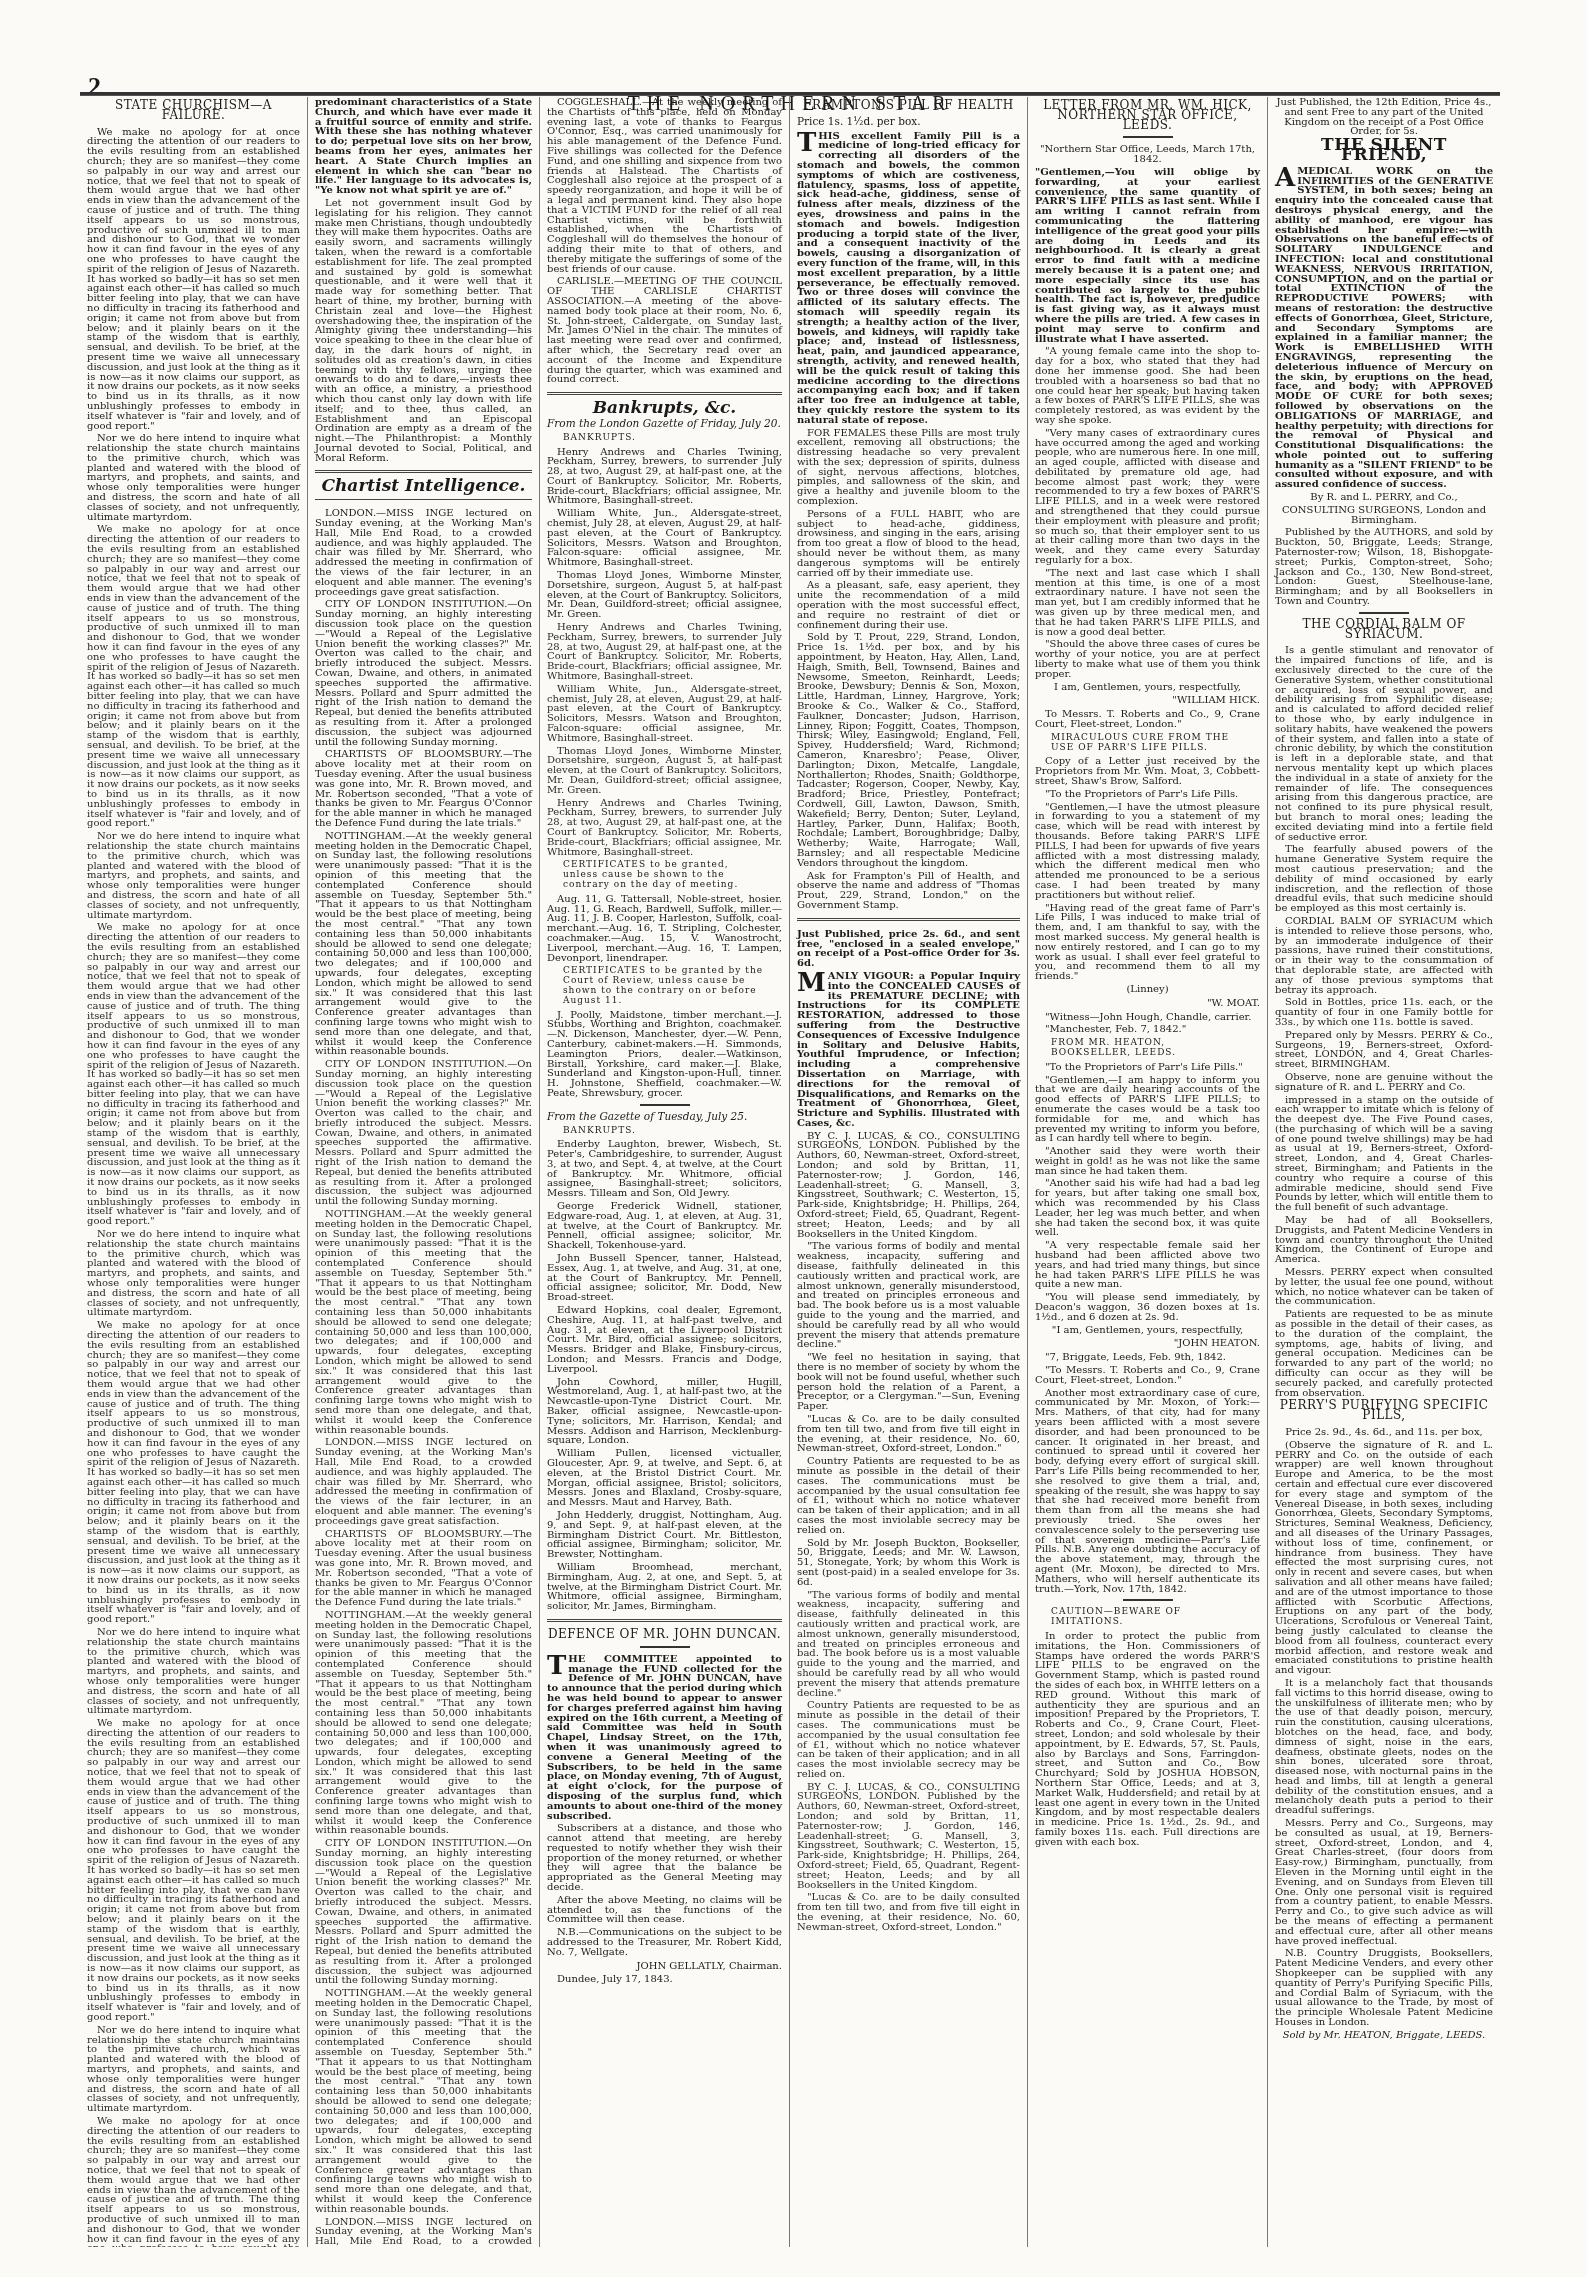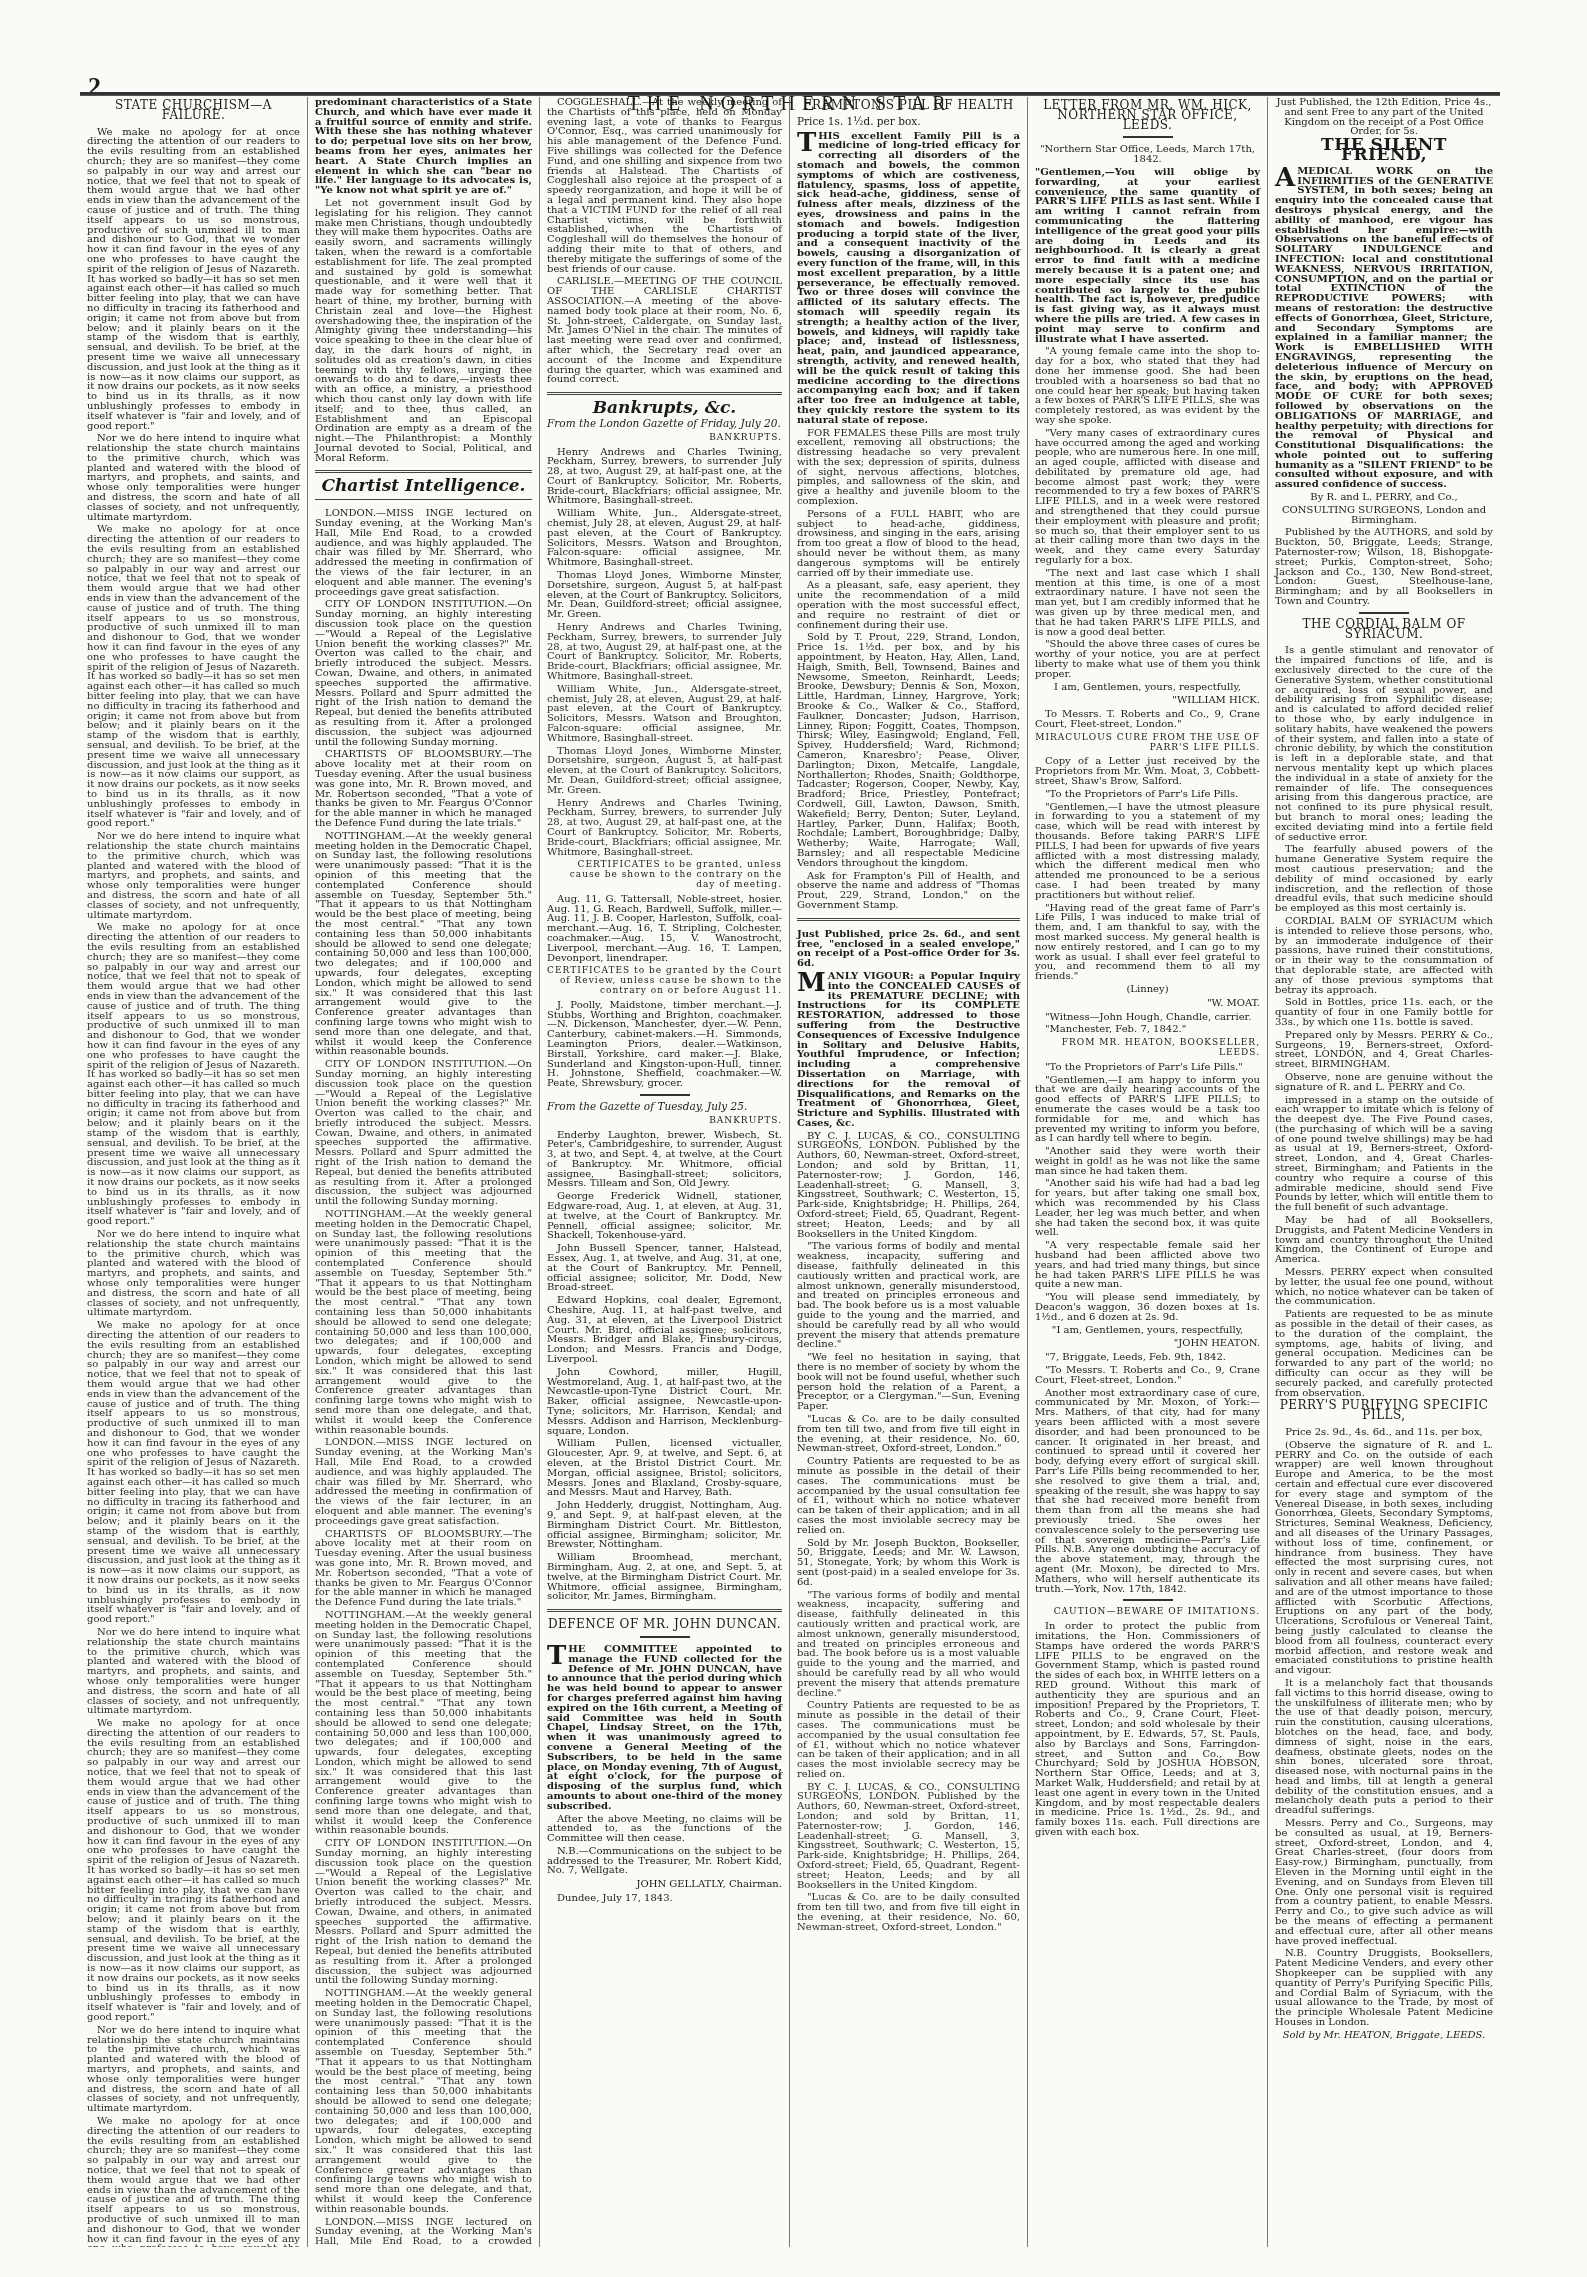--- a/index.html
+++ b/index.html
@@ -12,21 +12,21 @@
   .columns { position: absolute; left: 80px; top: 97px; width: 1420px; height: 2150px; display: flex; }
   .col { box-sizing: border-box; padding: 0 7px; border-right: 1px solid #777; overflow: hidden;
          font-size: 10px; line-height: 9.8px; text-align: justify; }
   .col:last-child { border-right: none; }
   .c1 { width: 228px; } .c2 { width: 232px; } .c3 { width: 250px; }
   .c4 { width: 238px; } .c5 { width: 240px; } .c6 { width: 232px; }
   .head { text-align: center; font-size: 12px; letter-spacing: 0.5px; margin: 4px 0 6px; text-transform: uppercase; }
   .head.big { font-size: 17px; font-weight: bold; }
   .gothic { text-align: center; font-size: 17px; font-weight: bold; font-style: italic; margin: 8px 0 6px; font-family: "DejaVu Serif", serif; }
   .sub { text-align: left; font-style: italic; font-size: 10.5px; margin: 4px 0; }
-  .smallcaps { text-align: right; font-size: 9px; letter-spacing: 1px; margin: 4px 0; }
+  .smallcaps { text-align: left; font-size: 9px; letter-spacing: 1px; margin: 4px 16px; }
   p { margin: 0 0 3px; text-indent: 10px; }
   p.noind { text-indent: 0; font-weight: bold; }
   .drop::first-letter { float: left; font-size: 26px; line-height: 22px; padding-right: 2px; }
   .hr { border-top: 1px solid #444; margin: 8px 0; }
   .hr.double { border-top: 3px double #444; }
   .hr.short { width: 50px; margin: 6px auto; border-top: 2px solid #333; }
   .sig { text-align: right; margin: 4px 0; }
   .center { text-align: center; text-indent: 0; }
   .filler { color: #2a2a2a; }
 </style>
@@ -103,20 +103,21 @@
     <p>John Bussell Spencer, tanner, Halstead, Essex, Aug. 1, at twelve, and Aug. 31, at one, at the Court of Bankruptcy. Mr. Pennell, official assignee; solicitor, Mr. Dodd, New Broad-street.</p>
     <p>Edward Hopkins, coal dealer, Egremont, Cheshire, Aug. 11, at half-past twelve, and Aug. 31, at eleven, at the Liverpool District Court. Mr. Bird, official assignee; solicitors, Messrs. Bridger and Blake, Finsbury-circus, London; and Messrs. Francis and Dodge, Liverpool.</p>
     <p>John Cowhord, miller, Hugill, Westmoreland, Aug. 1, at half-past two, at the Newcastle-upon-Tyne District Court. Mr. Baker, official assignee, Newcastle-upon-Tyne; solicitors, Mr. Harrison, Kendal; and Messrs. Addison and Harrison, Mecklenburg-square, London.</p>
     <p>William Pullen, licensed victualler, Gloucester, Apr. 9, at twelve, and Sept. 6, at eleven, at the Bristol District Court. Mr. Morgan, official assignee, Bristol; solicitors, Messrs. Jones and Blaxland, Crosby-square, and Messrs. Maut and Harvey, Bath.</p>
     <p>John Hedderly, druggist, Nottingham, Aug. 9, and Sept. 9, at half-past eleven, at the Birmingham District Court. Mr. Bittleston, official assignee, Birmingham; solicitor, Mr. Brewster, Nottingham.</p>
     <p>William Broomhead, merchant, Birmingham, Aug. 2, at one, and Sept. 5, at twelve, at the Birmingham District Court. Mr. Whitmore, official assignee, Birmingham, solicitor, Mr. James, Birmingham.</p>
     <div class="hr double"></div>
     <div class="head">DEFENCE OF MR. JOHN DUNCAN.</div>
     <div class="hr short"></div>
     <p class="noind drop">THE COMMITTEE appointed to manage the FUND collected for the Defence of Mr. JOHN DUNCAN, have to announce that the period during which he was held bound to appear to answer for charges preferred against him having expired on the 16th current, a Meeting of said Committee was held in South Chapel, Lindsay Street, on the 17th, when it was unanimously agreed to convene a General Meeting of the Subscribers, to be held in the same place, on Monday evening, 7th of August, at eight o'clock, for the purpose of disposing of the surplus fund, which amounts to about one-third of the money subscribed.</p>
+    <p>Subscribers at a distance, and those who cannot attend that meeting, are hereby requested to notify whether they wish their proportion of the money returned, or whether they will agree that the balance be appropriated as the General Meeting may decide.</p>
     <p>After the above Meeting, no claims will be attended to, as the functions of the Committee will then cease.</p>
     <p>N.B.—Communications on the subject to be addressed to the Treasurer, Mr. Robert Kidd, No. 7, Wellgate.</p>
     <div class="sig">JOHN GELLATLY, Chairman.</div>
     <p>Dundee, July 17, 1843.</p>
   </div>
 
   <div class="col c4">
     <div class="head">FRAMPTON'S PILL OF HEALTH</div>
     <div class="sub" style="font-style:normal">Price 1s. 1½d. per box.</div>
     <p class="noind drop">THIS excellent Family Pill is a medicine of long-tried efficacy for correcting all disorders of the stomach and bowels, the common symptoms of which are costiveness, flatulency, spasms, loss of appetite, sick head-ache, giddiness, sense of fulness after meals, dizziness of the eyes, drowsiness and pains in the stomach and bowels. Indigestion producing a torpid state of the liver, and a consequent inactivity of the bowels, causing a disorganization of every function of the frame, will, in this most excellent preparation, by a little perseverance, be effectually removed. Two or three doses will convince the afflicted of its salutary effects. The stomach will speedily regain its strength; a healthy action of the liver, bowels, and kidneys, will rapidly take place; and, instead of listlessness, heat, pain, and jaundiced appearance, strength, activity, and renewed health, will be the quick result of taking this medicine according to the directions accompanying each box; and if taken after too free an indulgence at table, they quickly restore the system to its natural state of repose.</p>

